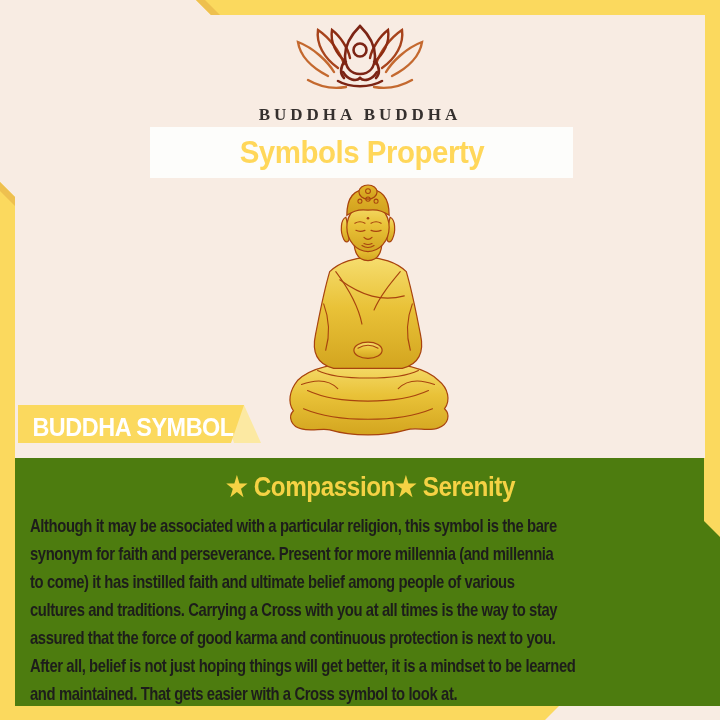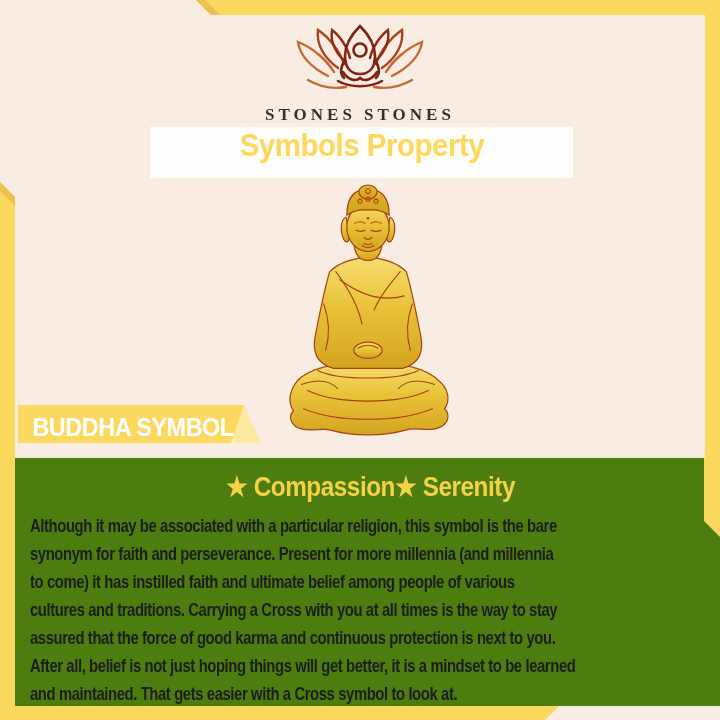--- a/index.html
+++ b/index.html
@@ -24,21 +24,21 @@
   }
   
   .logo-wrap{position:absolute;left:0;top:20px;width:720px;text-align:center;}
   .brand-name{
     margin-top:1px;font-family:"Liberation Serif", serif;font-size:17px;
     letter-spacing:4px;color:#35302e;font-weight:600;
   }
   
   .title-band{
     position:absolute;left:150px;top:127px;width:423px;height:51px;
-    background:#fdfdfb;display:flex;align-items:flex-start;justify-content:center;
+    background:#fdfdfb;display:flex;align-items:center;justify-content:center;
   }
   .title-band span{
     color:#ffd75a;font-size:32px;font-weight:bold;letter-spacing:-0.5px;
     transform:scaleX(0.92);white-space:nowrap;
   }
   
   .buddha{position:absolute;left:275px;top:183px;}
   
   .ribbon-wrap{position:absolute;left:18px;top:405px;width:246px;height:38px;}
   .ribbon-back{
@@ -117,21 +117,21 @@
           <path d="M80,6 C72,14 65,24 65,36 C65,48 71,54 80,54 C89,54 95,48 95,36 C95,24 88,14 80,6 Z"></path>
           <circle cx="80" cy="30" r="6.5"></circle>
           <path d="M65,40 C60,48 60,54 64,58"></path>
           <path d="M95,40 C100,48 100,54 96,58"></path>
           <path d="M63,52 C68,60 76,62 80,58"></path>
           <path d="M97,52 C92,60 84,62 80,58"></path>
           <path d="M58,61 C70,68 90,68 102,61"></path>
         </g>
       </g>
     </svg>
-    <div class="brand-name">STONES STONES</div>
+    <div class="brand-name">BUDDHA BUDDHA</div>
   </div>
 
   <div class="title-band">
     <span>Symbols Property</span>
   </div>
 
   <svg class="buddha" width="186" height="262" viewBox="0 0 180 260">
     <defs>
       <linearGradient id="gold" x1="0" y1="0" x2="0" y2="1">
         <stop offset="0" stop-color="#f6dd6e"></stop>

